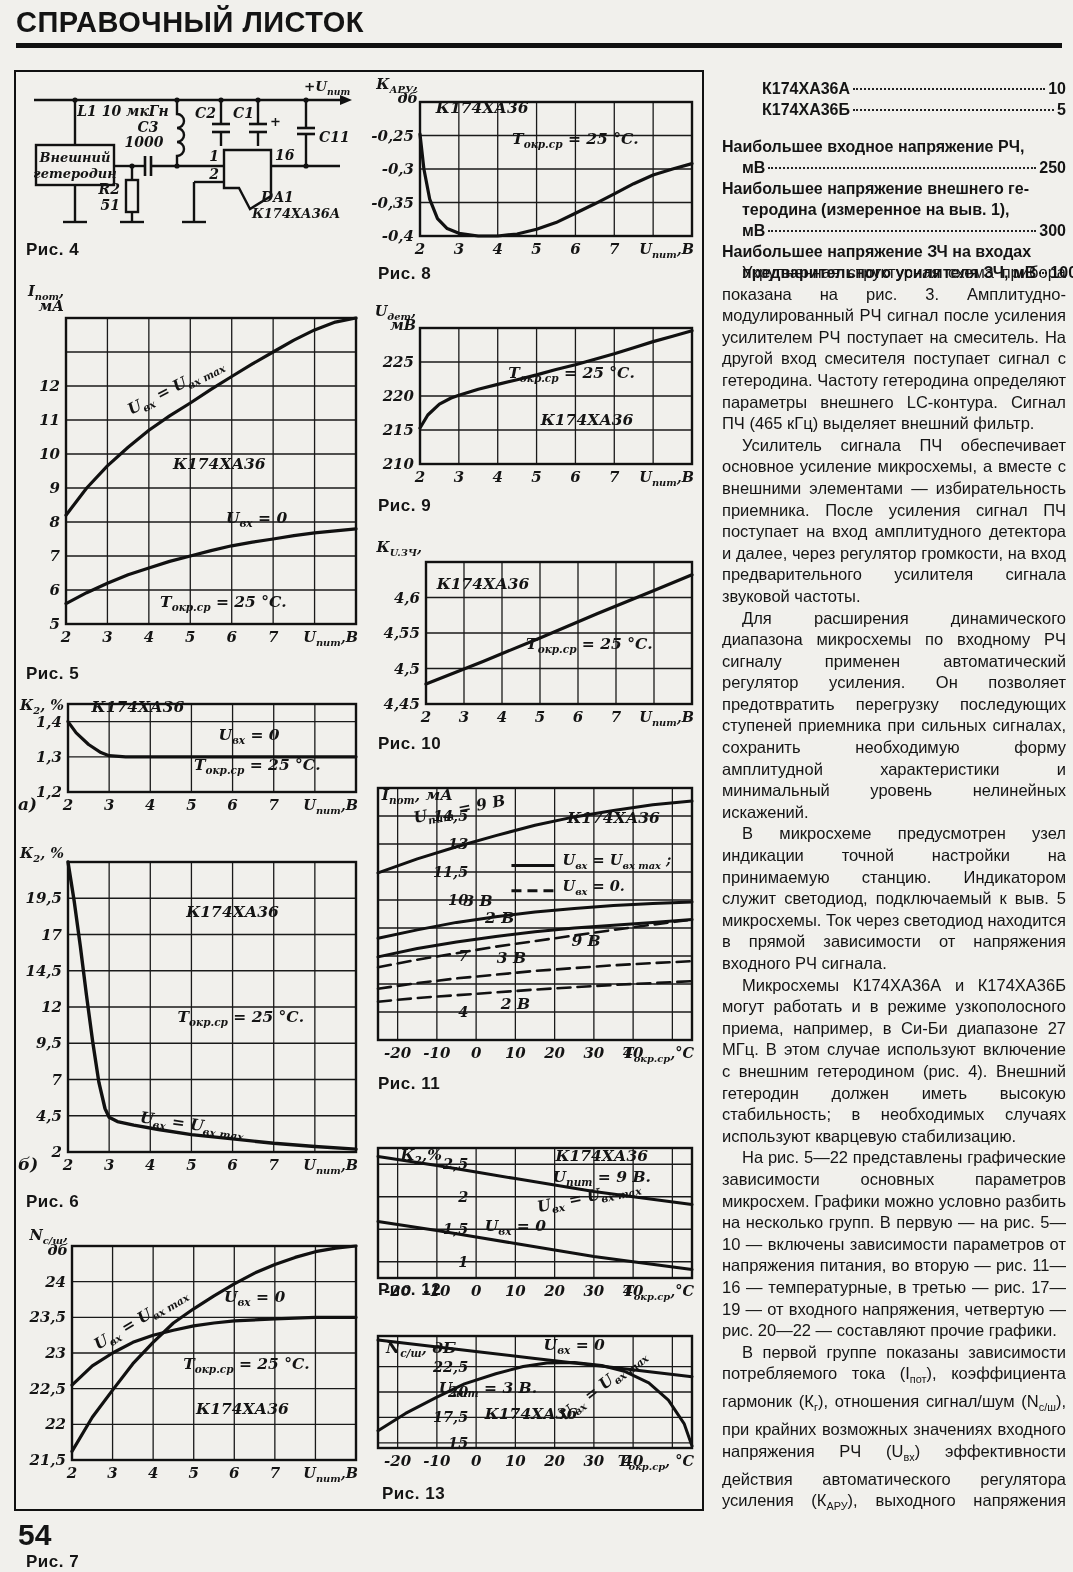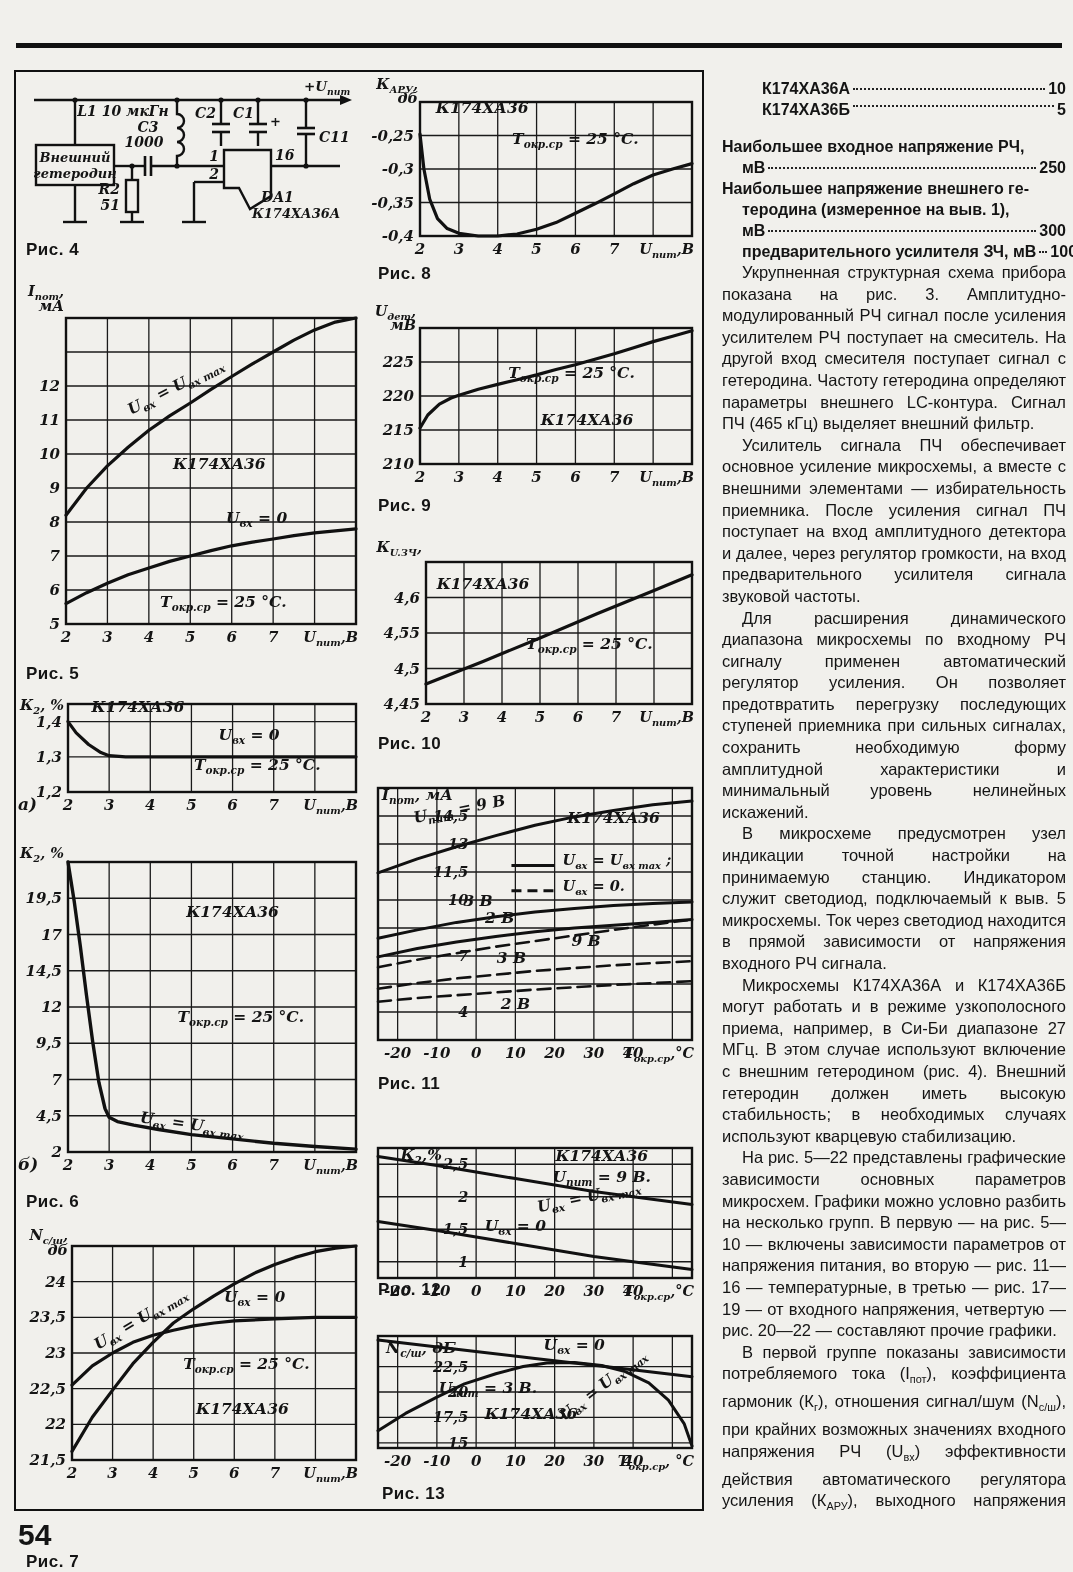--- a/index.html
+++ b/index.html
@@ -23,20 +23,21 @@
   .para sub{font-size:66%;}
   .footer-num{position:absolute;left:18px;top:1518px;font-size:30px;font-weight:bold;}
   .footer-journal{position:absolute;left:84px;top:1603px;font-size:16px;font-weight:bold;letter-spacing:.6px;}
   svg text{fill:#141414;}
 </style>
 </head>
 <body>
 
 <div class="page">
 
+  <div class="hdr-title">СПРАВОЧНЫЙ ЛИСТОК</div>
   <div class="hdr-rule"></div>
 
   <div class="fig-frame"></div>
 
   <svg class="chart" style="left:18px;top:76px" width="336" height="164">
     <g stroke="#111" stroke-width="2.4" fill="none">
       <line x1="16" y1="24" x2="322" y2="24"></line>
       <line x1="57" y1="24" x2="57" y2="69"></line>
       <rect x="18" y="69" width="78" height="40"></rect>
       <line x1="57" y1="109" x2="57" y2="146"></line>
@@ -463,21 +464,21 @@
       </svg>
     </div>
 
   <div class="right-col">
     <div class="spec-list" id="speclist">
         <div class="spec-row" style="padding-left: 40px;">
           <span class="t">К174ХА36А</span>
           <span class="dots"></span>
           <span class="v">10</span>
         </div>
-        <div class="spec-row" style="padding-left: 40px; align-items: center;">
+        <div class="spec-row" style="padding-left: 40px;">
           <span class="t">К174ХА36Б</span>
           <span class="dots"></span>
           <span class="v">5</span>
         </div>
         <div class="spec-row" style="padding-left: 0px; margin-top: 16px;">
           <span class="t">Наибольшее входное напряжение РЧ,</span>
         </div>
         <div class="spec-row" style="padding-left: 20px;">
           <span class="t">мВ</span>
           <span class="dots"></span>
@@ -486,20 +487,23 @@
         <div class="spec-row" style="padding-left: 0px;">
           <span class="t">Наибольшее напряжение внешнего ге-</span>
         </div>
         <div class="spec-row" style="padding-left: 20px;">
           <span class="t">теродина (измеренное на выв. 1),</span>
         </div>
         <div class="spec-row" style="padding-left: 20px;">
           <span class="t">мВ</span>
           <span class="dots"></span>
           <span class="v">300</span>
+        </div>
+        <div class="spec-row" style="padding-left: 0px;">
+          <span class="t">Наибольшее напряжение ЗЧ на входах</span>
         </div>
         <div class="spec-row" style="padding-left: 20px;">
           <span class="t">предварительного усилителя ЗЧ, мВ</span>
           <span class="dots"></span>
           <span class="v">100</span>
         </div>
       </div>
   </div>
   <div class="article" id="article">
       <p class="para">Укрупненная структурная схема прибора показана на рис. 3. Амплитудно-модулированный РЧ сигнал после усиления усилителем РЧ поступает на смеситель. На другой вход смесителя поступает сигнал с гетеродина. Частоту гетеродина определяют параметры внешнего LC-контура. Сигнал ПЧ (465 кГц) выделяет внешний фильтр.</p>

